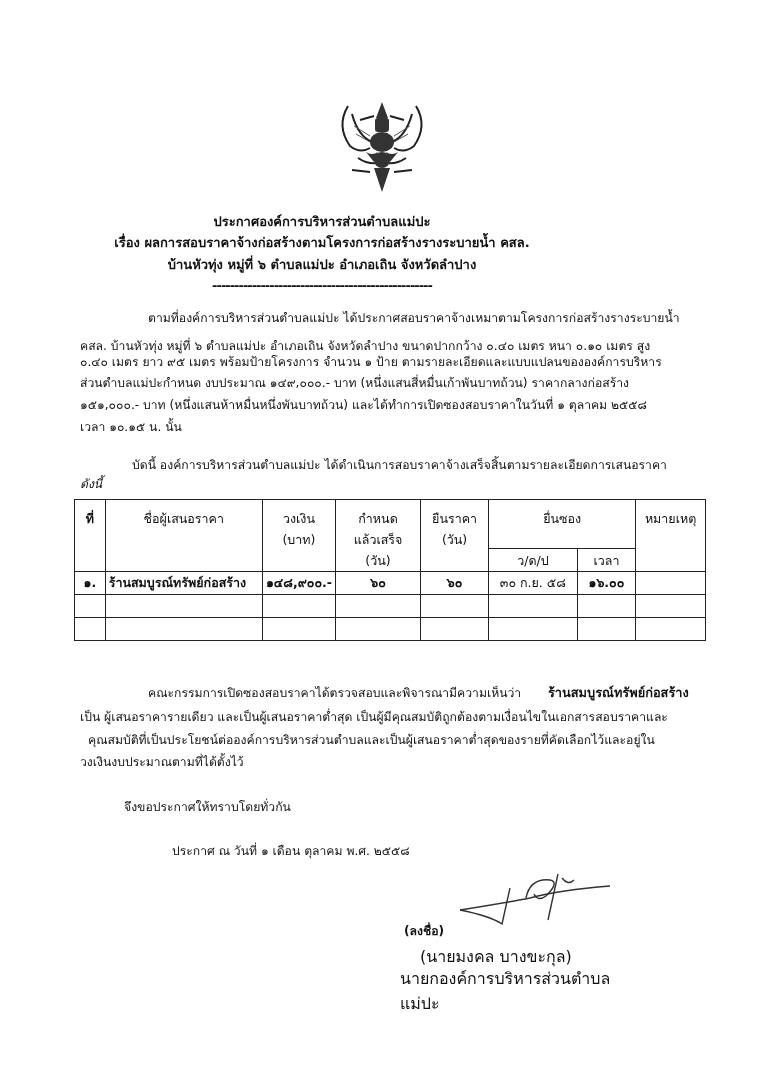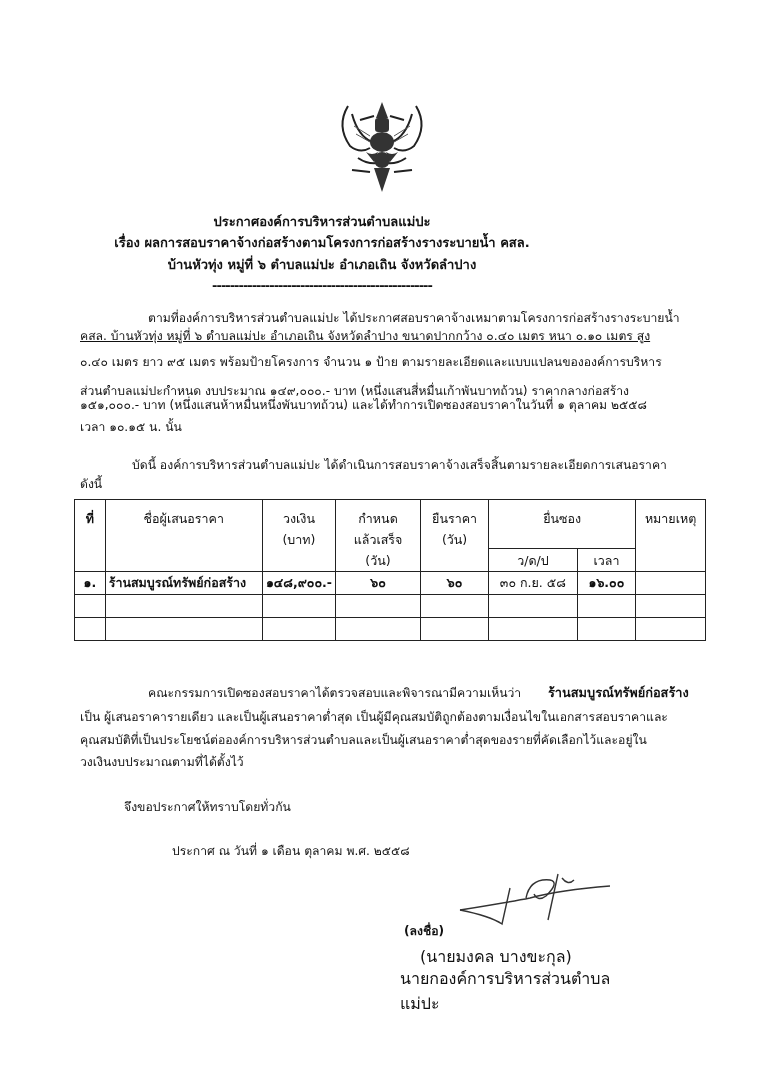--- a/index.html
+++ b/index.html
@@ -49,28 +49,28 @@
     </g>
   </svg>
 </div>
 
 <div class="abs title" style="top:212px;">ประกาศองค์การบริหารส่วนตำบลแม่ปะ</div>
 <div class="abs title" style="top:233px;">เรื่อง ผลการสอบราคาจ้างก่อสร้างตามโครงการก่อสร้างรางระบายน้ำ  คสล.</div>
 <div class="abs title" style="top:255px;">บ้านหัวทุ่ง  หมู่ที่ ๖  ตำบลแม่ปะ  อำเภอเถิน  จังหวัดลำปาง</div>
 <div class="abs title" style="top:276px; letter-spacing:-1px;">--------------------------------------------------</div>
 
 <div class="abs line" style="left:148px; top:308px;">ตามที่องค์การบริหารส่วนตำบลแม่ปะ ได้ประกาศสอบราคาจ้างเหมาตามโครงการก่อสร้างรางระบายน้ำ</div>
-<div class="abs line" style="left:80px; top:326px;text-decoration:underline;">คสล.  บ้านหัวทุ่ง  หมู่ที่ ๖ ตำบลแม่ปะ อำเภอเถิน  จังหวัดลำปาง  ขนาดปากกว้าง ๐.๔๐ เมตร หนา ๐.๑๐ เมตร  สูง</div>
+<div class="abs line" style="left:80px; top:336px;">คสล.  บ้านหัวทุ่ง  หมู่ที่ ๖ ตำบลแม่ปะ อำเภอเถิน  จังหวัดลำปาง  ขนาดปากกว้าง ๐.๔๐ เมตร หนา ๐.๑๐ เมตร  สูง</div>
 <div class="abs line" style="left:80px; top:352px;">๐.๔๐ เมตร ยาว ๙๕ เมตร พร้อมป้ายโครงการ จำนวน ๑ ป้าย  ตามรายละเอียดและแบบแปลนขององค์การบริหาร</div>
-<div class="abs line" style="left:80px; top:373px;margin-top:8px;">ส่วนตำบลแม่ปะกำหนด   งบประมาณ   ๑๔๙,๐๐๐.- บาท  (หนึ่งแสนสี่หมื่นเก้าพันบาทถ้วน)   ราคากลางก่อสร้าง</div>
+<div class="abs line" style="left:80px; top:373px;">ส่วนตำบลแม่ปะกำหนด   งบประมาณ   ๑๔๙,๐๐๐.- บาท  (หนึ่งแสนสี่หมื่นเก้าพันบาทถ้วน)   ราคากลางก่อสร้าง</div>
 <div class="abs line" style="left:80px; top:395px;">๑๕๑,๐๐๐.- บาท  (หนึ่งแสนห้าหมื่นหนึ่งพันบาทถ้วน)  และได้ทำการเปิดซองสอบราคาในวันที่ ๑  ตุลาคม  ๒๕๕๘</div>
 <div class="abs line" style="left:80px; top:417px;">เวลา  ๑๐.๑๕  น.  นั้น</div>
 
 <div class="abs line" style="left:132px; top:455px;">บัดนี้ องค์การบริหารส่วนตำบลแม่ปะ ได้ดำเนินการสอบราคาจ้างเสร็จสิ้นตามรายละเอียดการเสนอราคา</div>
-<div class="abs line" style="left:80px; top:474px;">ดังนี้</div>
+<div class="abs line" style="left:80px; top:474px;font-style:italic;">ดังนี้</div>
 
 <table class="bids">
   <colgroup>
     <col style="width:31px">
       <col style="width:160px">
       <col style="width:67px">
       <col style="width:86px">
     <col style="width:69px">
       <col style="width:90px">
       <col style="width:59px">
@@ -129,21 +129,21 @@
     <td></td>
     <td></td>
     <td></td>
   </tr>
 </tbody>
   </table>
 
 <div class="abs line" style="left:148px; top:683px;">คณะกรรมการเปิดซองสอบราคาได้ตรวจสอบและพิจารณามีความเห็นว่า</div>
 <div class="abs line" style="left:548px; top:682px; font-weight:bold; font-size:12.8px;">ร้านสมบูรณ์ทรัพย์ก่อสร้าง</div>
 <div class="abs line" style="left:80px; top:707px;">เป็น  ผู้เสนอราคารายเดียว  และเป็นผู้เสนอราคาต่ำสุด  เป็นผู้มีคุณสมบัติถูกต้องตามเงื่อนไขในเอกสารสอบราคาและ</div>
-<div class="abs line" style="left:80px; top:730px;">คุณสมบัติที่เป็นประโยชน์ต่อองค์การบริหารส่วนตำบลและเป็นผู้เสนอราคาต่ำสุดของรายที่คัดเลือกไว้และอยู่ใน</div>
+<div class="abs line" style="left:88px; top:730px;">คุณสมบัติที่เป็นประโยชน์ต่อองค์การบริหารส่วนตำบลและเป็นผู้เสนอราคาต่ำสุดของรายที่คัดเลือกไว้และอยู่ใน</div>
 <div class="abs line" style="left:80px; top:752px;">วงเงินงบประมาณตามที่ได้ตั้งไว้</div>
 
 <div class="abs line" style="left:124px; top:797px;">จึงขอประกาศให้ทราบโดยทั่วกัน</div>
 <div class="abs line" style="left:172px; top:841px;">ประกาศ  ณ  วันที่   ๑   เดือน  ตุลาคม  พ.ศ. ๒๕๕๘</div>
 
 <div class="abs" style="left:450px; top:868px; width:175px; height:60px;">
   <svg width="175" height="60" viewBox="0 0 175 60">
     <g fill="none" stroke="#333" stroke-width="1.4">
       <path d="M10 42 Q60 34 80 30 Q110 22 160 18"></path>
       <path d="M10 42 Q40 48 52 56 L60 20"></path>

